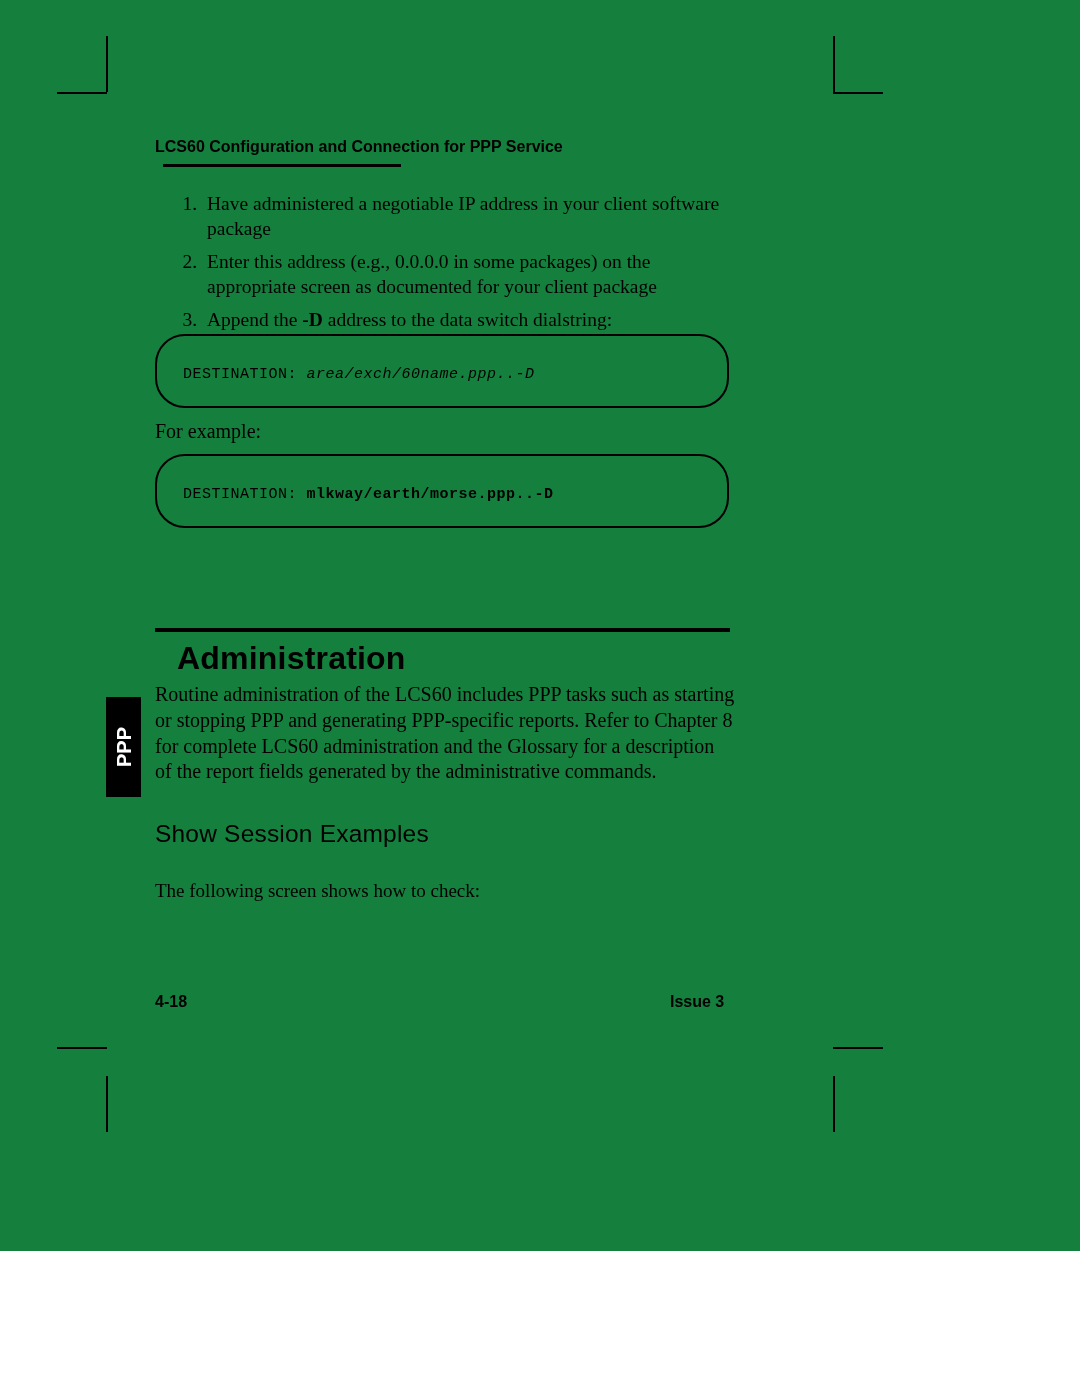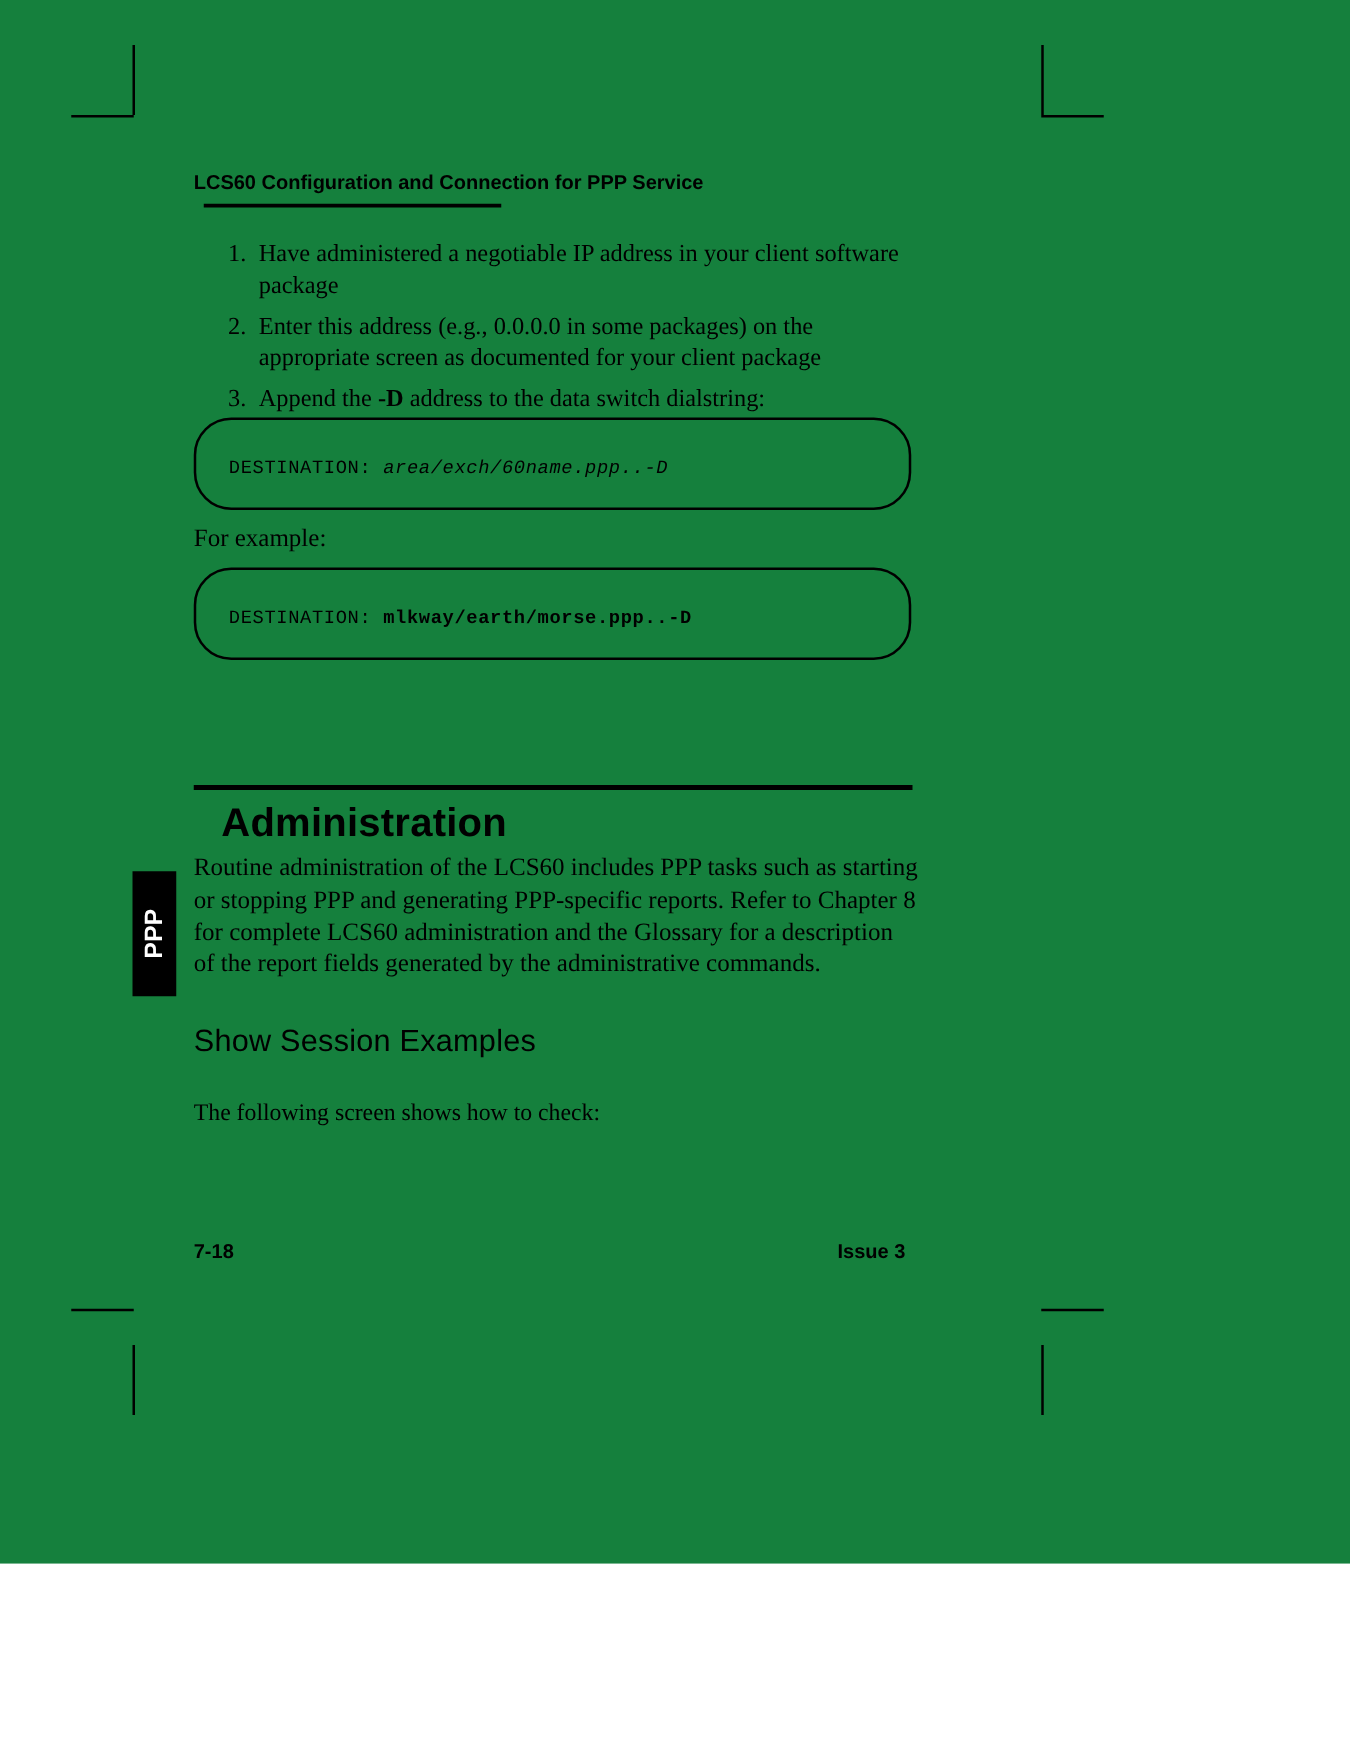--- a/index.html
+++ b/index.html
@@ -228,16 +228,16 @@
 
   <div class="thumb-tab">
     <span>PPP</span>
   </div>
 
   <div class="col body">Routine administration of the LCS60 includes PPP tasks such as starting or stopping PPP and generating PPP-specific reports.  Refer to Chapter 8 for complete LCS60 administration and the Glossary for a description of the report fields generated by the administrative commands.</div>
 
   <div class="col h2">Show Session Examples</div>
   <div class="col body2">The following screen shows how to check:</div>
 
-  <div class="footer-left">7-18</div>
+  <div class="footer-left">4-18</div>
   <div class="footer-right">Issue 3</div>
 
 </div>
 
 </body></html>

